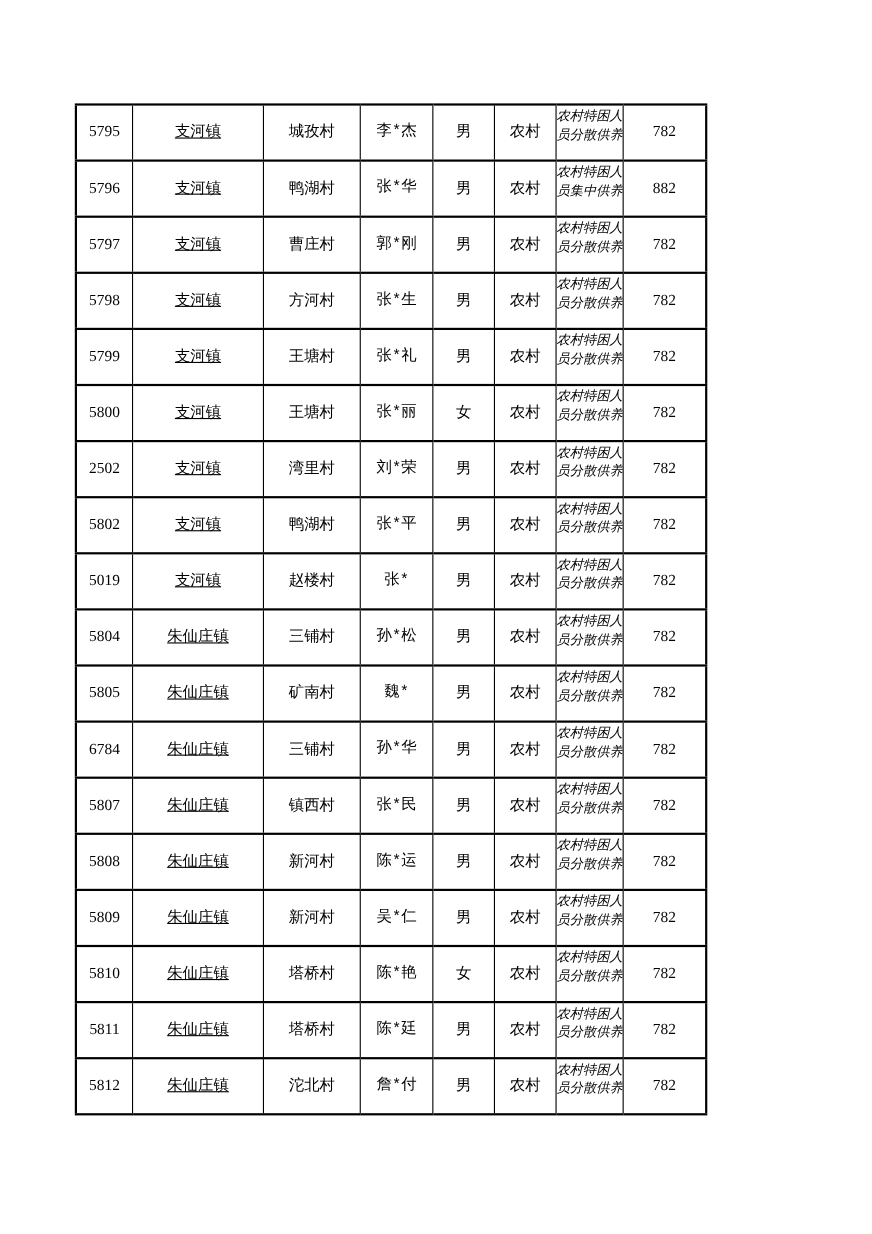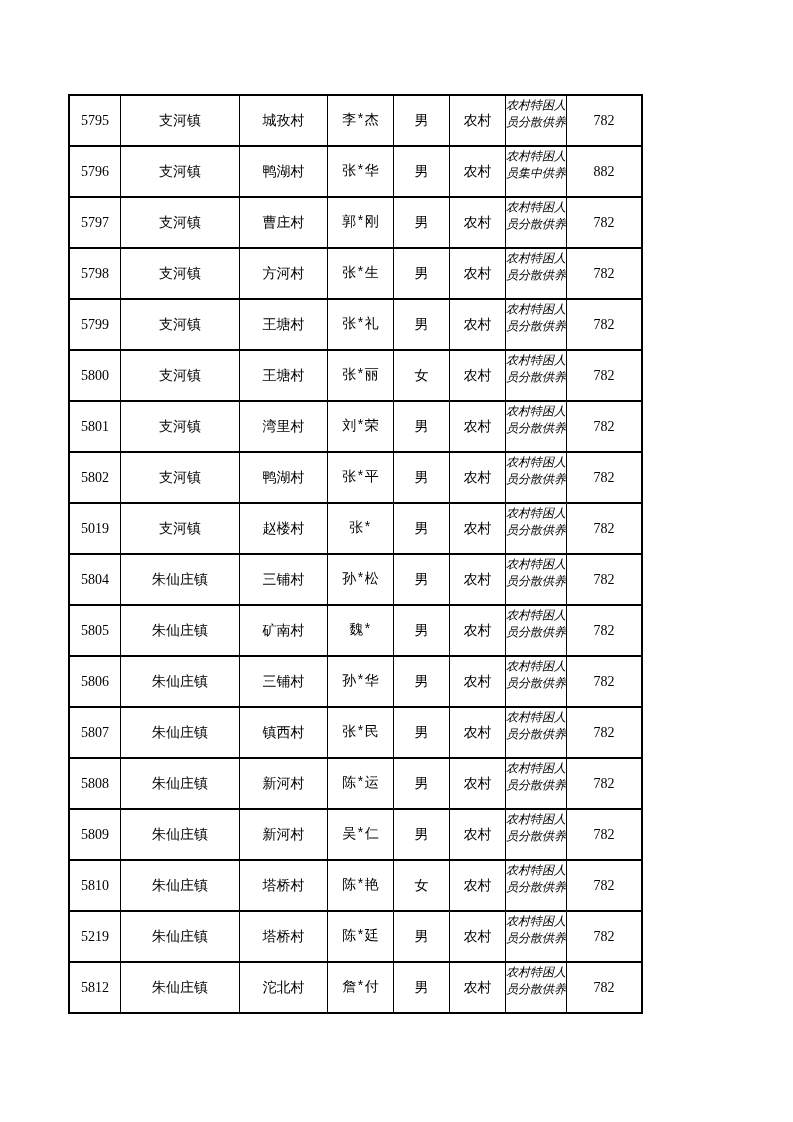--- a/index.html
+++ b/index.html
@@ -32,21 +32,21 @@
     text-align: center;
     vertical-align: middle;
     font-size: 14px;
     line-height: 17px;
     color: #000000;
     overflow: hidden;
     white-space: nowrap;
   }
   .sheet-table { border: 2px solid #000000; }
   .col-seq          { width: 50px; font-family: Liberation Serif, serif;  }
-  .col-town         { width: 118px; }
+  .col-town         { width: 118px; text-decoration: underline; }
   .col-village      { width: 87px;  }
   .col-name         { width: 65px; font-family: Liberation Mono, monospace;  }
   .col-gender       { width: 55px;  }
   .col-category     { width: 55px;  }
   .col-support_type { width: 60px;  }
   .col-amount       { width: 74px; border-radius: 22px;  }
   td.col-support_type {
     vertical-align: top;
     white-space: normal;
   }
@@ -132,21 +132,21 @@
         <td class="col-village">王塘村</td>
         <td class="col-name">张*丽</td>
         <td class="col-gender">女</td>
         <td class="col-category">农村</td>
         <td class="col-support_type">
           <div class="type-clip">农村特困人员分散供养</div>
         </td>
         <td class="col-amount">782</td>
       </tr>
       <tr>
-        <td class="col-seq">5801</td>
+        <td class="col-seq">2502</td>
         <td class="col-town">支河镇</td>
         <td class="col-village">湾里村</td>
         <td class="col-name">刘*荣</td>
         <td class="col-gender">男</td>
         <td class="col-category">农村</td>
         <td class="col-support_type">
           <div class="type-clip">农村特困人员分散供养</div>
         </td>
         <td class="col-amount">782</td>
       </tr>
@@ -192,21 +192,21 @@
         <td class="col-village">矿南村</td>
         <td class="col-name">魏*</td>
         <td class="col-gender">男</td>
         <td class="col-category">农村</td>
         <td class="col-support_type">
           <div class="type-clip">农村特困人员分散供养</div>
         </td>
         <td class="col-amount">782</td>
       </tr>
       <tr>
-        <td class="col-seq">5806</td>
+        <td class="col-seq">6784</td>
         <td class="col-town">朱仙庄镇</td>
         <td class="col-village">三铺村</td>
         <td class="col-name">孙*华</td>
         <td class="col-gender">男</td>
         <td class="col-category">农村</td>
         <td class="col-support_type">
           <div class="type-clip">农村特困人员分散供养</div>
         </td>
         <td class="col-amount">782</td>
       </tr>
@@ -252,21 +252,21 @@
         <td class="col-village">塔桥村</td>
         <td class="col-name">陈*艳</td>
         <td class="col-gender">女</td>
         <td class="col-category">农村</td>
         <td class="col-support_type">
           <div class="type-clip">农村特困人员分散供养</div>
         </td>
         <td class="col-amount">782</td>
       </tr>
       <tr>
-        <td class="col-seq">5219</td>
+        <td class="col-seq">5811</td>
         <td class="col-town">朱仙庄镇</td>
         <td class="col-village">塔桥村</td>
         <td class="col-name">陈*廷</td>
         <td class="col-gender">男</td>
         <td class="col-category">农村</td>
         <td class="col-support_type">
           <div class="type-clip">农村特困人员分散供养</div>
         </td>
         <td class="col-amount">782</td>
       </tr>

